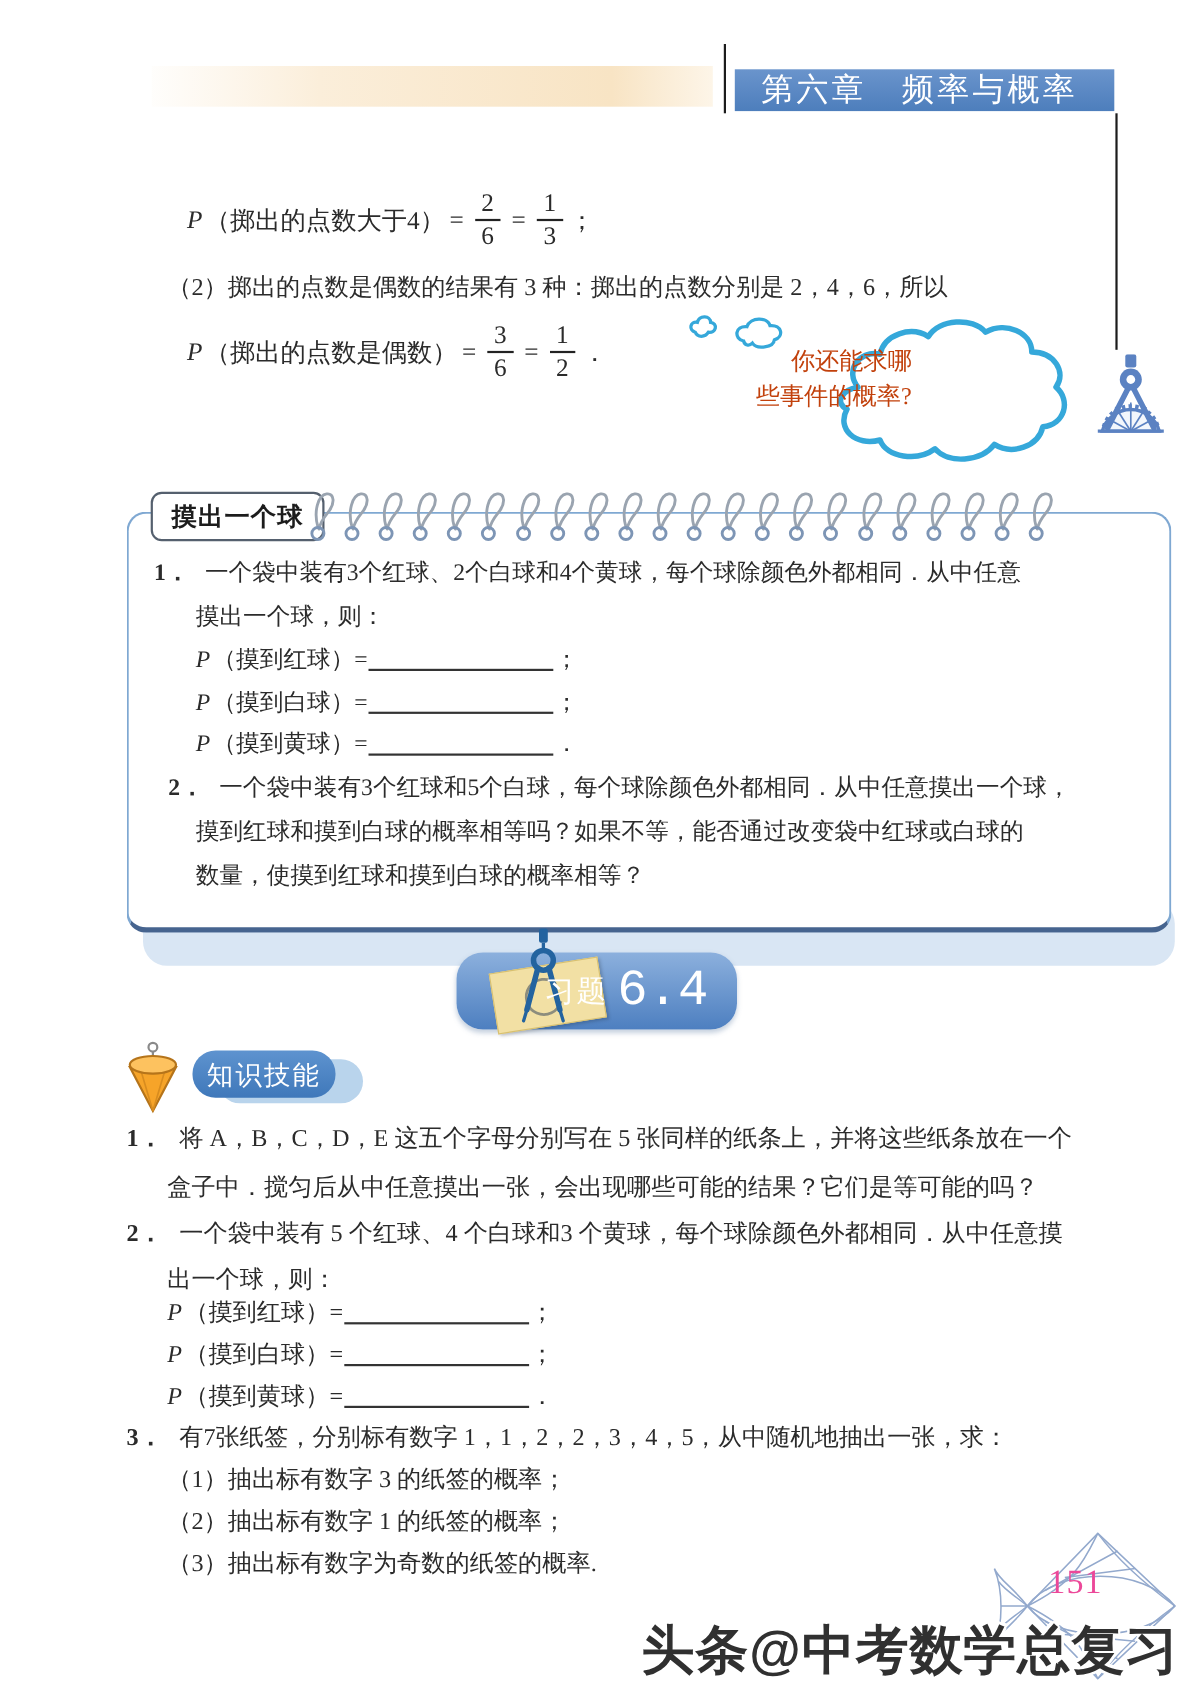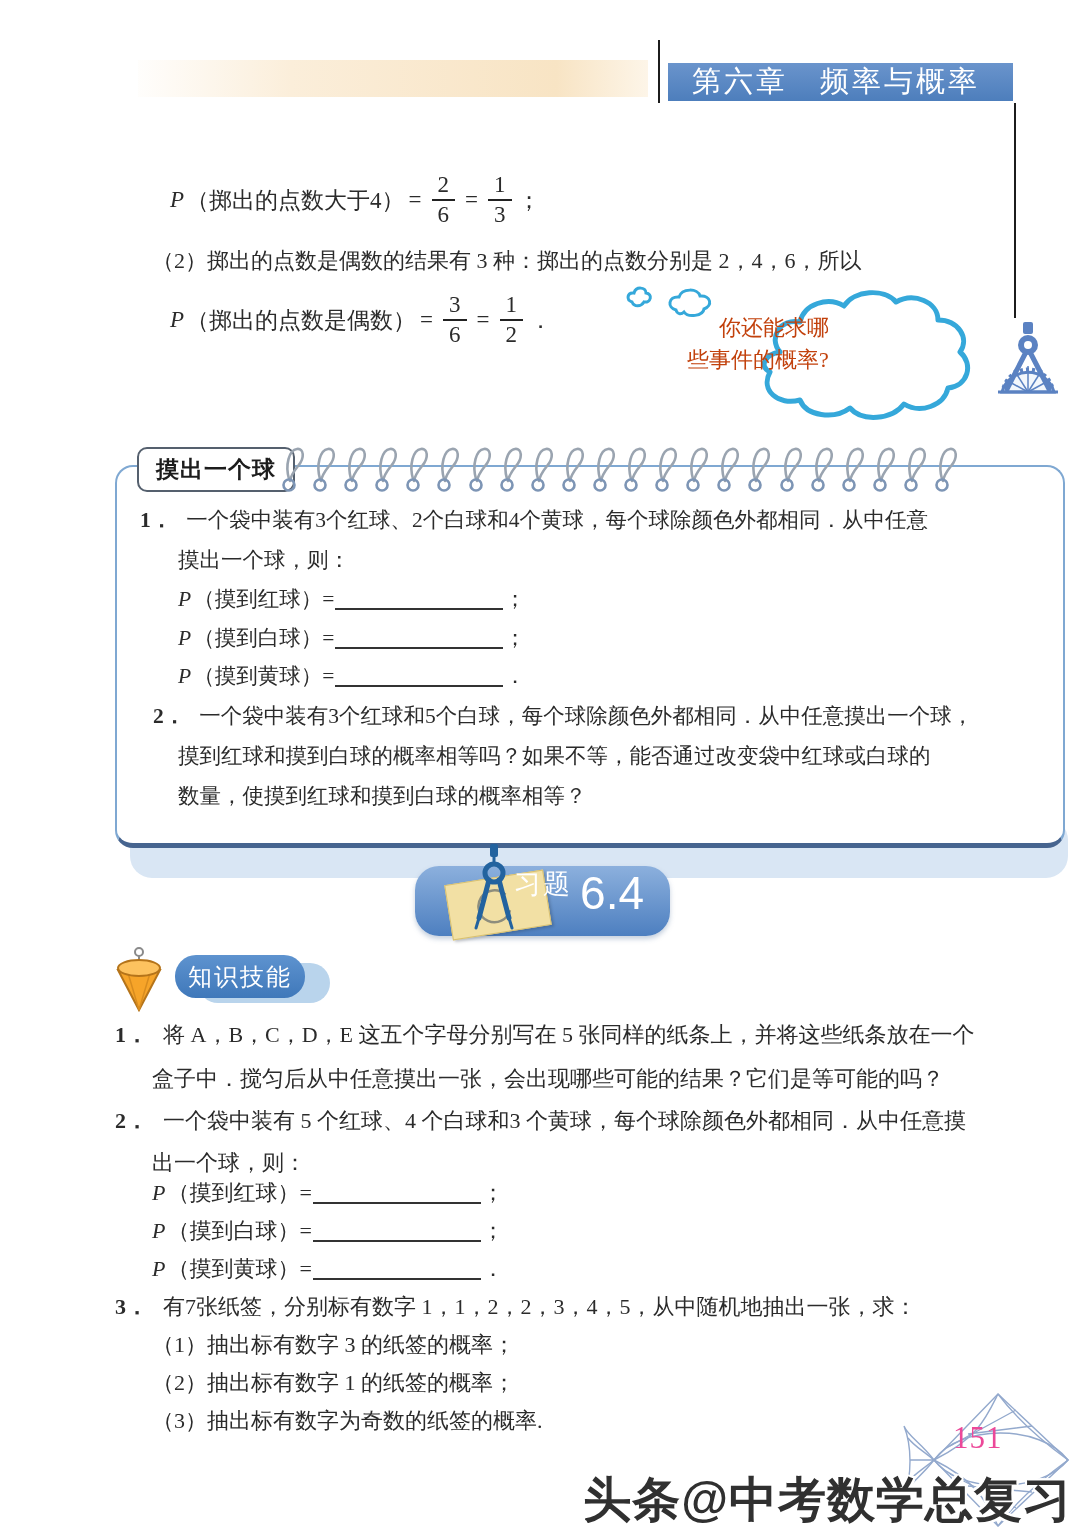--- a/index.html
+++ b/index.html
@@ -67,21 +67,21 @@
   .pline{position:absolute;font-size:21.5px;white-space:nowrap;}
   .pnum{font-weight:bold;margin-right:14px;}
   .blank{display:inline-block;width:168px;border-bottom:2px solid #333;
     height:20px;vertical-align:-4px;margin:0 1px;}
 
   
   .ex-banner{position:absolute;left:415px;top:866px;width:255px;height:70px;
     background:linear-gradient(180deg,var(--ex-blue-1),var(--ex-blue-2));
     border-radius:24px;box-shadow:0 3px 5px rgba(90,120,160,.35);}
   .ex-text{position:absolute;right:26px;top:0;height:70px;display:flex;
-    align-items:flex-start;color:#fff;font-family:Liberation Sans, sans-serif;}
+    align-items:center;color:#fff;font-family:Liberation Mono, monospace;}
   .ex-label{font-size:27px;letter-spacing:2px;margin-right:8px;}
   .ex-number{font-size:46px;font-weight:400;}
   .sticky-note{position:absolute;left:33px;top:11px;width:100px;height:56px;
     background:#f2e0a4;border:1px solid #d8c070;transform:rotate(-9deg);
     box-shadow:2px 2px 3px rgba(0,0,0,.18);}
   .note-compass{position:absolute;left:56px;top:-24px;}
 
   
   .skill-back{position:absolute;left:198px;top:963px;width:132px;height:40px;
     background:var(--skill-back);border-radius:20px;}

